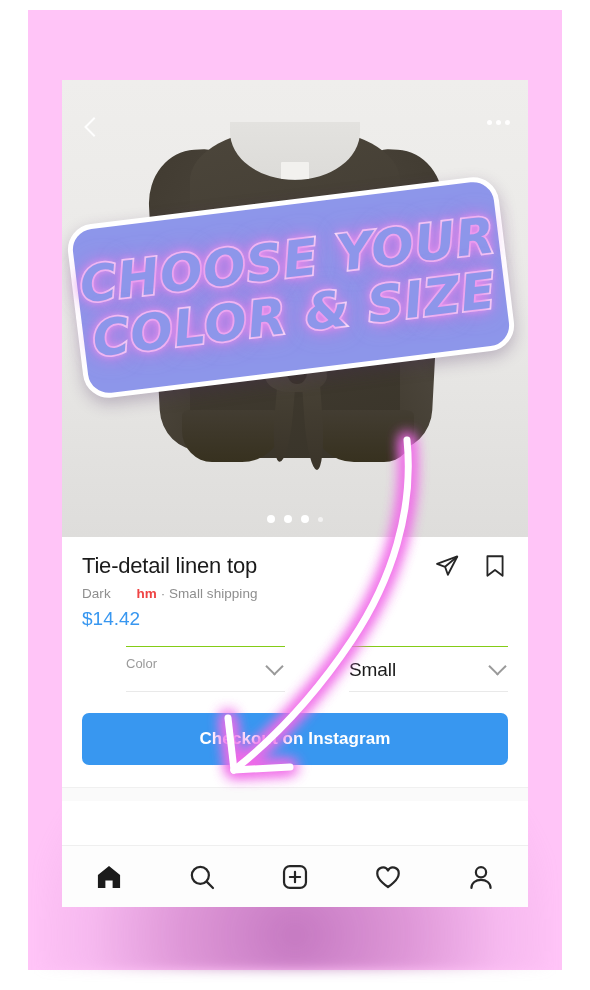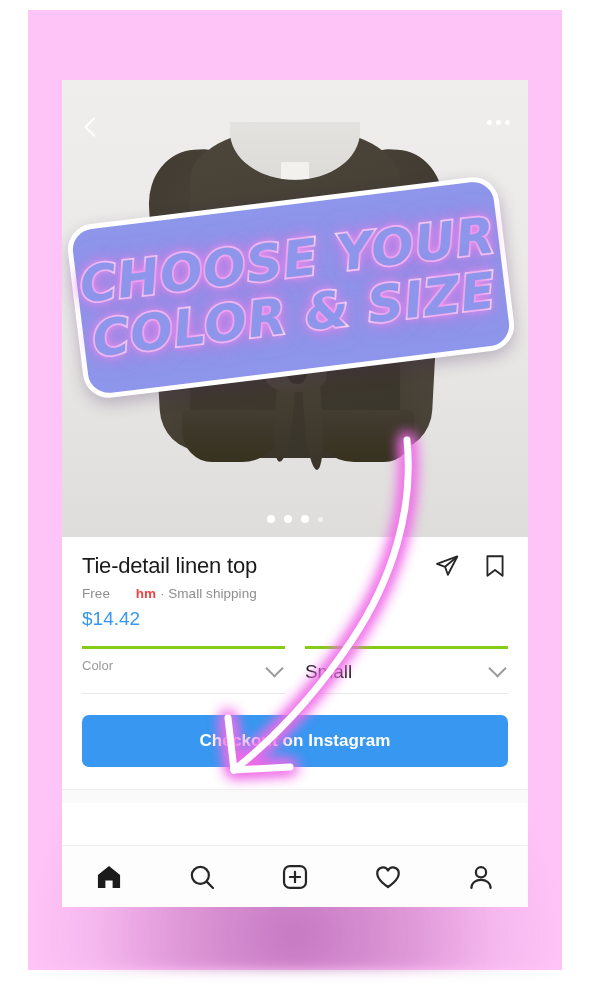--- a/index.html
+++ b/index.html
@@ -232,25 +232,26 @@
   #merchant b { color: #ef4444; font-weight: 700; margin-left: 22px; }
   #price { margin-top: 7px; font-size: 19px; color: #3897f0; }
 
   
   #variants {
     display: flex; gap: 20px;
     margin-top: 16px;
   }
   .variant {
     flex: 1;
-    border-top: 3px solid #84cc16;
+    border-top: 1px solid #84cc16;
     border-bottom: 1px solid #e9e9e9;
     padding: 9px 0 10px 0;
     position: relative;
     cursor: pointer;
+    margin-left: 44px;
   }
   .v-label { font-size: 13px; color: #9a9a9a; }
   .v-value { font-size: 19px; color: #1b1b1b; margin-top: 3px; letter-spacing: -0.1px; }
   .v-chev {
     position: absolute; right: 4px; top: 50%;
     width: 13px; height: 13px;
     border-right: 2px solid #9a9a9a;
     border-bottom: 2px solid #9a9a9a;
     transform: translateY(-70%) rotate(45deg);
   }
@@ -367,21 +368,21 @@
           <svg class="act-ico" viewBox="0 0 24 24">
             <path d="M21.5 3.2 2.8 10.1l7.4 2.6 2.6 7.4z" fill="none" stroke="#262626" stroke-width="1.7" stroke-linejoin="round"></path>
             <path d="M10.2 12.7 21.5 3.2" fill="none" stroke="#262626" stroke-width="1.7" stroke-linejoin="round"></path>
           </svg>
           <svg class="act-ico" viewBox="0 0 24 24">
             <path d="M5 3h14v18l-7-5.3L5 21z" fill="none" stroke="#262626" stroke-width="1.7" stroke-linejoin="round"></path>
           </svg>
         </div>
       </div>
 
-      <div id="merchant"><span>Free </span><b>hm</b><span> · Small shipping</span></div>
+      <div id="merchant"><span>Dark </span><b>hm</b><span> · Small shipping</span></div>
 
       <div id="price">$14.42</div>
 
       <div id="variants">
 
         <div class="variant">
           <div class="v-label">Color</div>
           <span class="v-chev"></span>
         </div>
 

